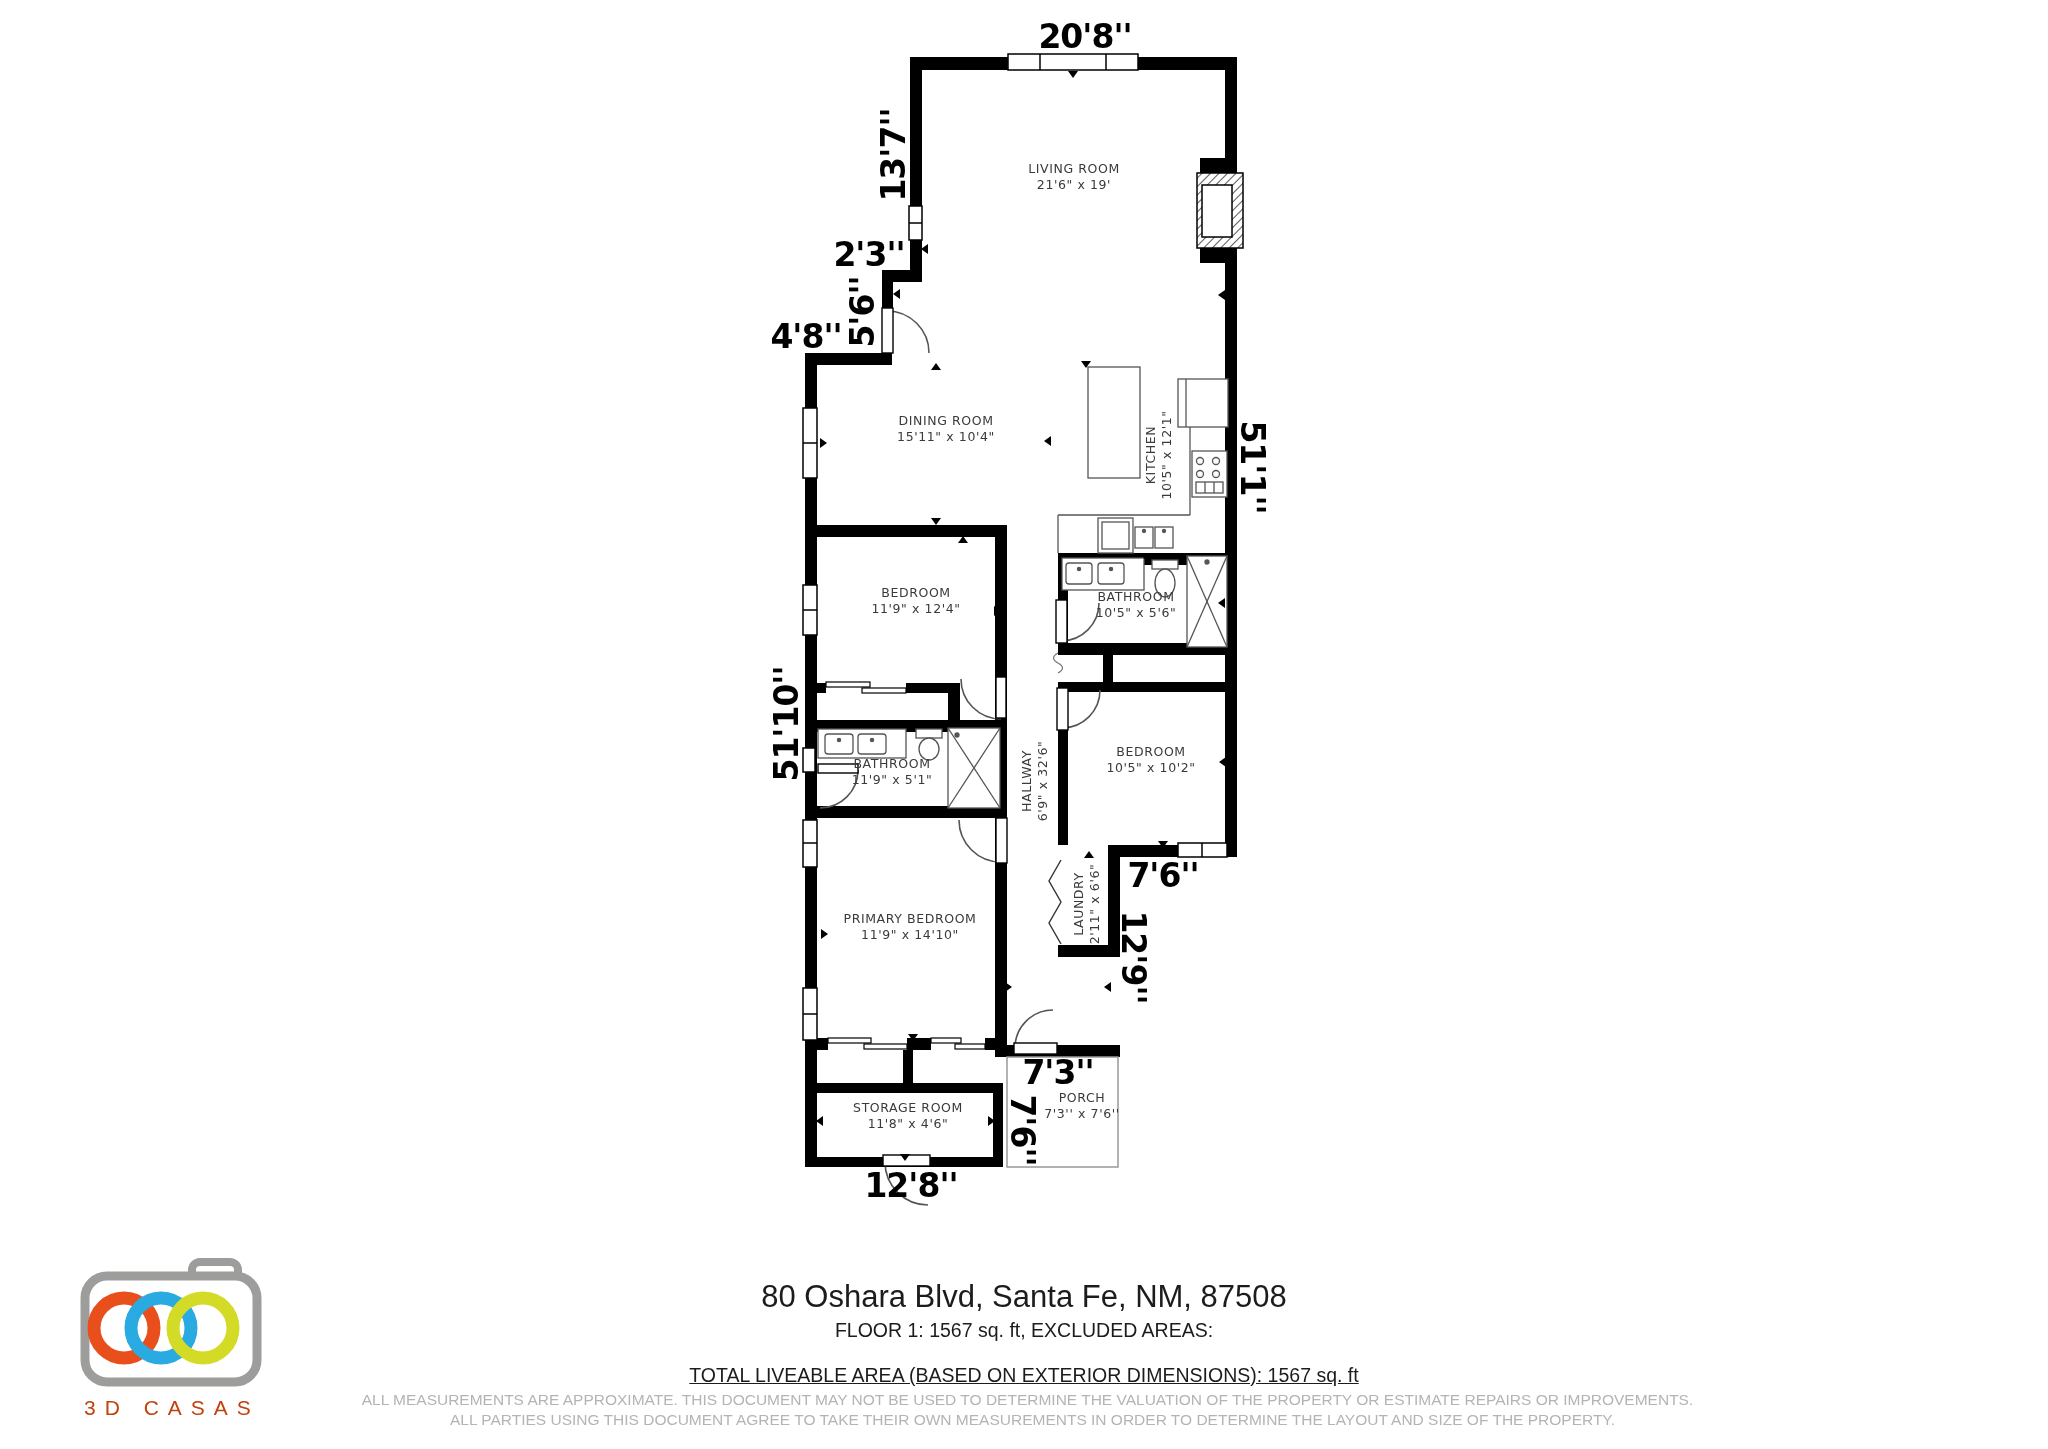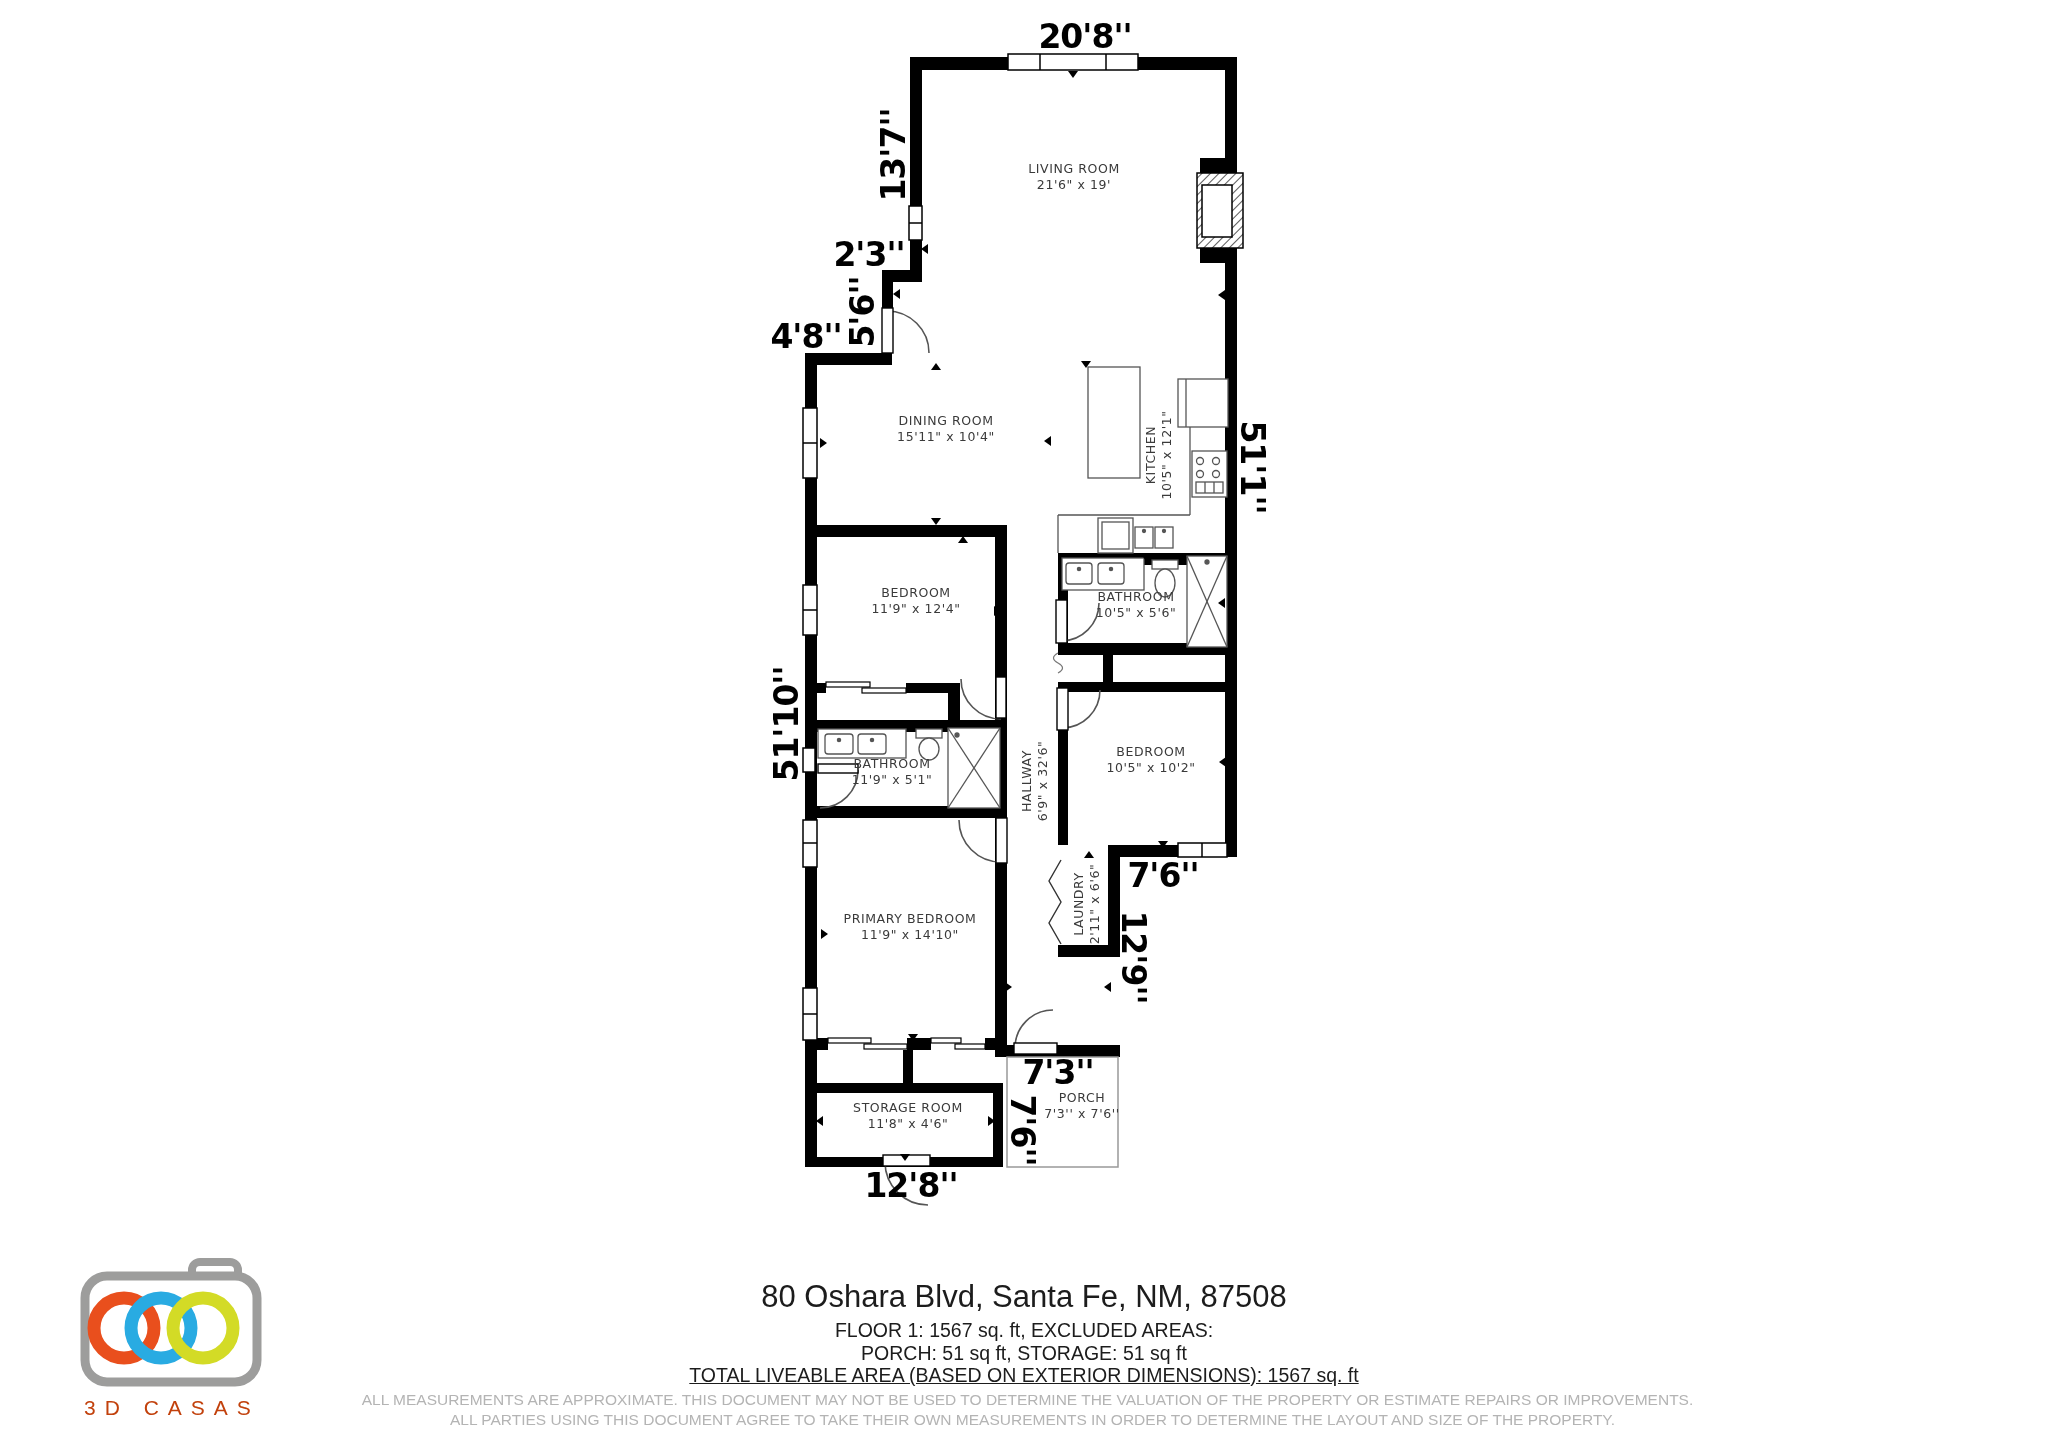--- a/index.html
+++ b/index.html
@@ -321,21 +321,20 @@
         <text transform="translate(1163,875) rotate(0)" text-anchor="middle" dominant-baseline="central" class="dim-label">7'6''</text>
         <text transform="translate(1133,957) rotate(90)" text-anchor="middle" dominant-baseline="central" class="dim-label">12'9''</text>
         <text transform="translate(1058,1072) rotate(0)" text-anchor="middle" dominant-baseline="central" class="dim-label">7'3''</text>
         <text transform="translate(1022,1130) rotate(90)" text-anchor="middle" dominant-baseline="central" class="dim-label">7'6''</text>
         <text transform="translate(911,1185) rotate(0)" text-anchor="middle" dominant-baseline="central" class="dim-label">12'8''</text>
       </g>
 </svg>
 
 <div class="footer f-address">80 Oshara Blvd, Santa Fe, NM, 87508</div>
 <div class="footer f-line f-l1">FLOOR 1: 1567 sq. ft, EXCLUDED AREAS:</div>
-<div class="footer f-line f-l2">PORCH: 51 sq ft, STORAGE: 51 sq ft</div>
 <div class="footer f-line f-l3">TOTAL LIVEABLE AREA (BASED ON EXTERIOR DIMENSIONS): 1567 sq. ft</div>
 <div class="footer f-disc f-d1">ALL MEASUREMENTS ARE APPROXIMATE. THIS DOCUMENT MAY NOT BE USED TO DETERMINE THE VALUATION OF THE PROPERTY OR ESTIMATE REPAIRS OR IMPROVEMENTS.</div>
 <div class="footer f-disc f-d2">ALL PARTIES USING THIS DOCUMENT AGREE TO TAKE THEIR OWN MEASUREMENTS IN ORDER TO DETERMINE THE LAYOUT AND SIZE OF THE PROPERTY.</div>
 
 <svg width="240" height="200" viewBox="0 0 240 200" style="position:absolute;left:70px;top:1252px;">
   <g>
     <rect x="122" y="10" width="46" height="26" rx="8" fill="#fff" stroke="#9d9d9c" stroke-width="8"></rect>
     <rect x="15" y="24" width="172" height="106" rx="22" fill="#fff" stroke="#9d9d9c" stroke-width="9"></rect>
     <circle cx="54" cy="76" r="30" fill="none" stroke="#E94F1D" stroke-width="13"></circle>
     <circle cx="91" cy="76" r="30" fill="none" stroke="#29ABE2" stroke-width="13"></circle>

